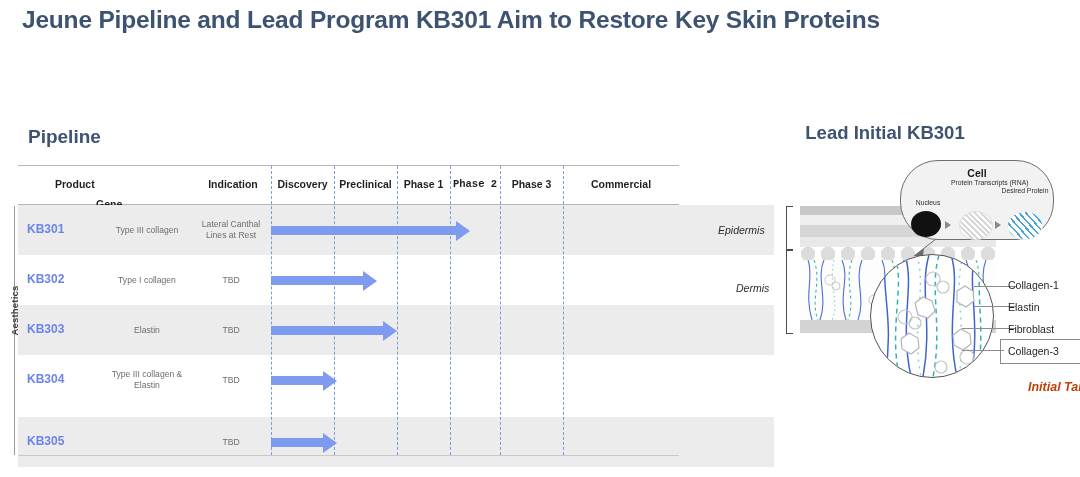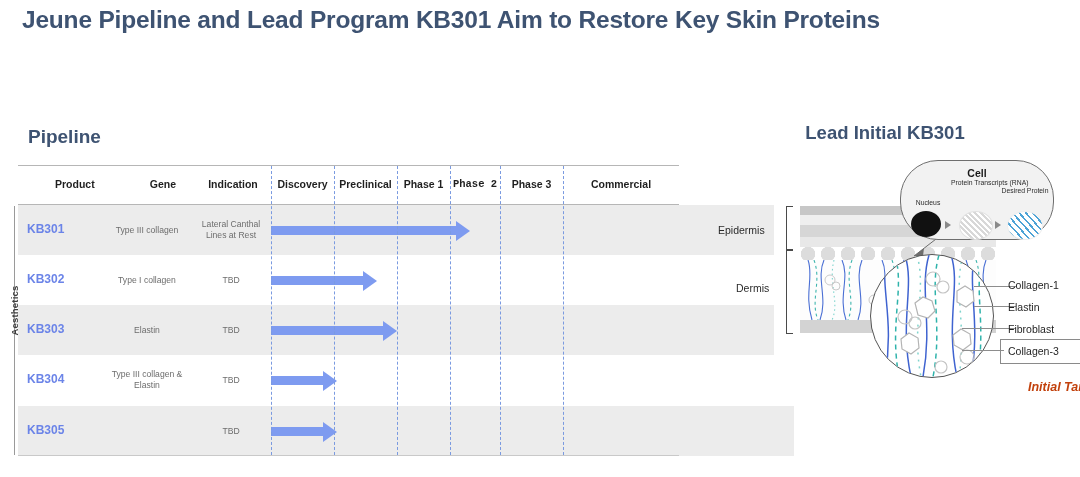--- a/index.html
+++ b/index.html
@@ -186,20 +186,21 @@
     top: 48px;
     width: 356px;
     height: 300px;
   }
 
   .skin-label {
     position: absolute;
     font-size: 10.5px;
     color: #2b2b2b;
     white-space: nowrap;
+    font-style: italic;
   }
   #label-epidermis { left: 6px;  top: 66px; }
   #label-dermis    { left: 24px; top: 124px; }
 
   .bracket {
     position: absolute;
     border-left: 1.3px solid #4a4a4a;
     border-top: 1.3px solid #4a4a4a;
     border-bottom: 1.3px solid #4a4a4a;
     width: 6px;
@@ -363,21 +364,21 @@
   <div id="aesthetics-rule"></div>
   <div id="aesthetics-label">Aesthetics</div>
 
   <div id="pipeline-table">
 
     <div class="table-rule" id="rule-top"></div>
     <div class="table-rule" id="rule-header"></div>
 
     <div id="header-row">
       <div class="th" style="left:4px;  width:70px; text-align:left;margin-left:33px;">Product</div>
-      <div class="th" style="left:78px; width:80px; text-align:right;">Gene</div>
+      <div class="th" style="left:78px; width:80px; text-align:left;margin-top:20px;">Gene</div>
       <div class="th" style="left:175px; width:80px;">Indication</div>
       <div class="th" style="left:253px; width:63px;">Discovery</div>
       <div class="th" style="left:316px; width:63px;">Preclinical</div>
       <div class="th" style="left:379px; width:53px;">Phase 1</div>
       <div class="th" style="left:432px; width:50px;font-family:Liberation Mono, monospace;">Phase 2</div>
       <div class="th" style="left:482px; width:63px;">Phase 3</div>
       <div class="th" style="left:545px; width:116px;">Commercial</div>
     </div>
 
     <div class="body-row shaded" style="top:40px;">
@@ -401,21 +402,21 @@
       <div class="arrow" style="left:253px; top:21px; width:113px;"></div>
     </div>
 
     <div class="body-row" style="top:190px;">
       <div class="cell cell-product" style="left:0px;   width:85px;">KB304</div>
       <div class="cell cell-gene" style="left:85px;  width:88px;">Type III collagen &amp; Elastin</div>
       <div class="cell cell-indication" style="left:173px; width:80px;">TBD</div>
       <div class="arrow" style="left:253px; top:21px; width:53px;"></div>
     </div>
 
-    <div class="body-row shaded" style="top:241px;padding-left:20px;">
+    <div class="body-row shaded" style="top:252px;">
       <div class="cell cell-product" style="left:0px;   width:85px;">KB305</div>
       <div class="cell cell-indication" style="left:173px; width:80px;">TBD</div>
       <div class="arrow" style="left:253px; top:21px; width:53px;"></div>
     </div>
 
     <div class="phase-divider" style="left:253px;"></div>
     <div class="phase-divider" style="left:316px;"></div>
     <div class="phase-divider" style="left:379px;"></div>
     <div class="phase-divider" style="left:432px;"></div>
     <div class="phase-divider" style="left:482px;"></div>

